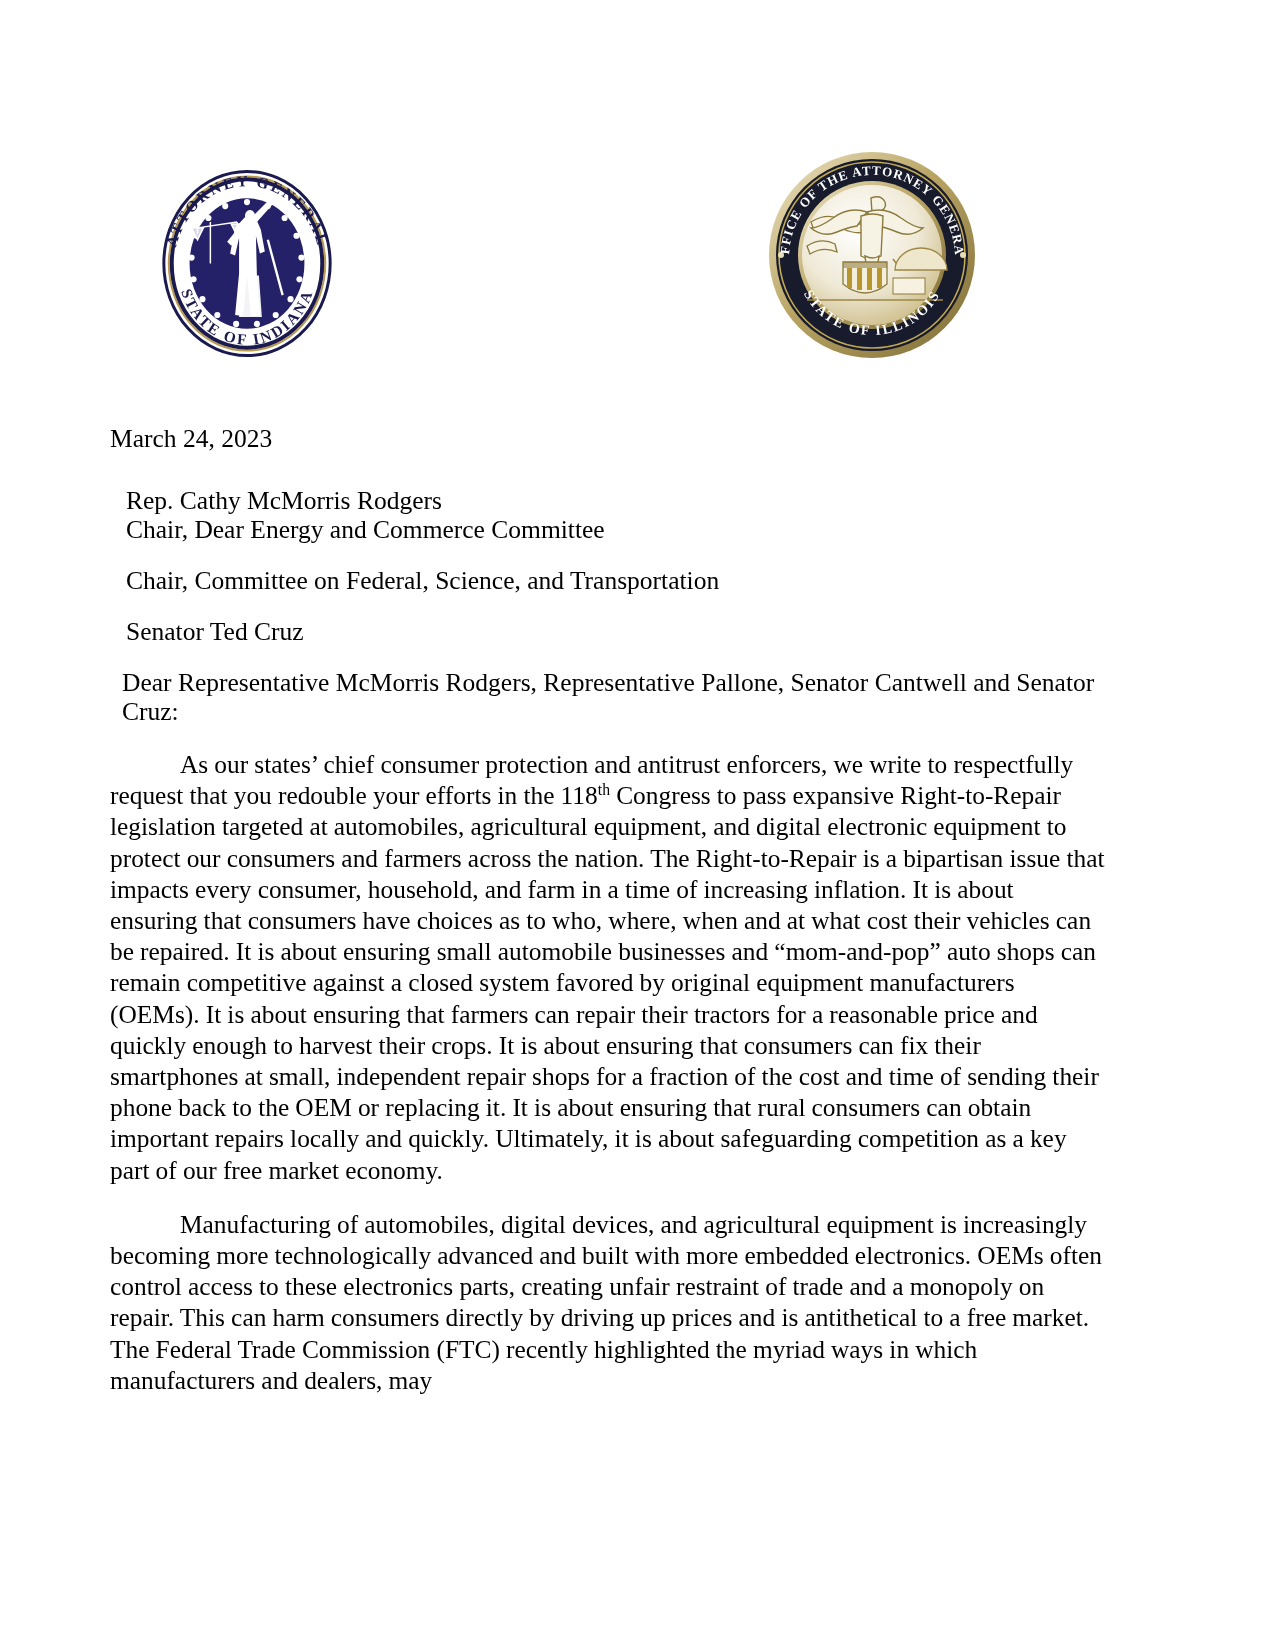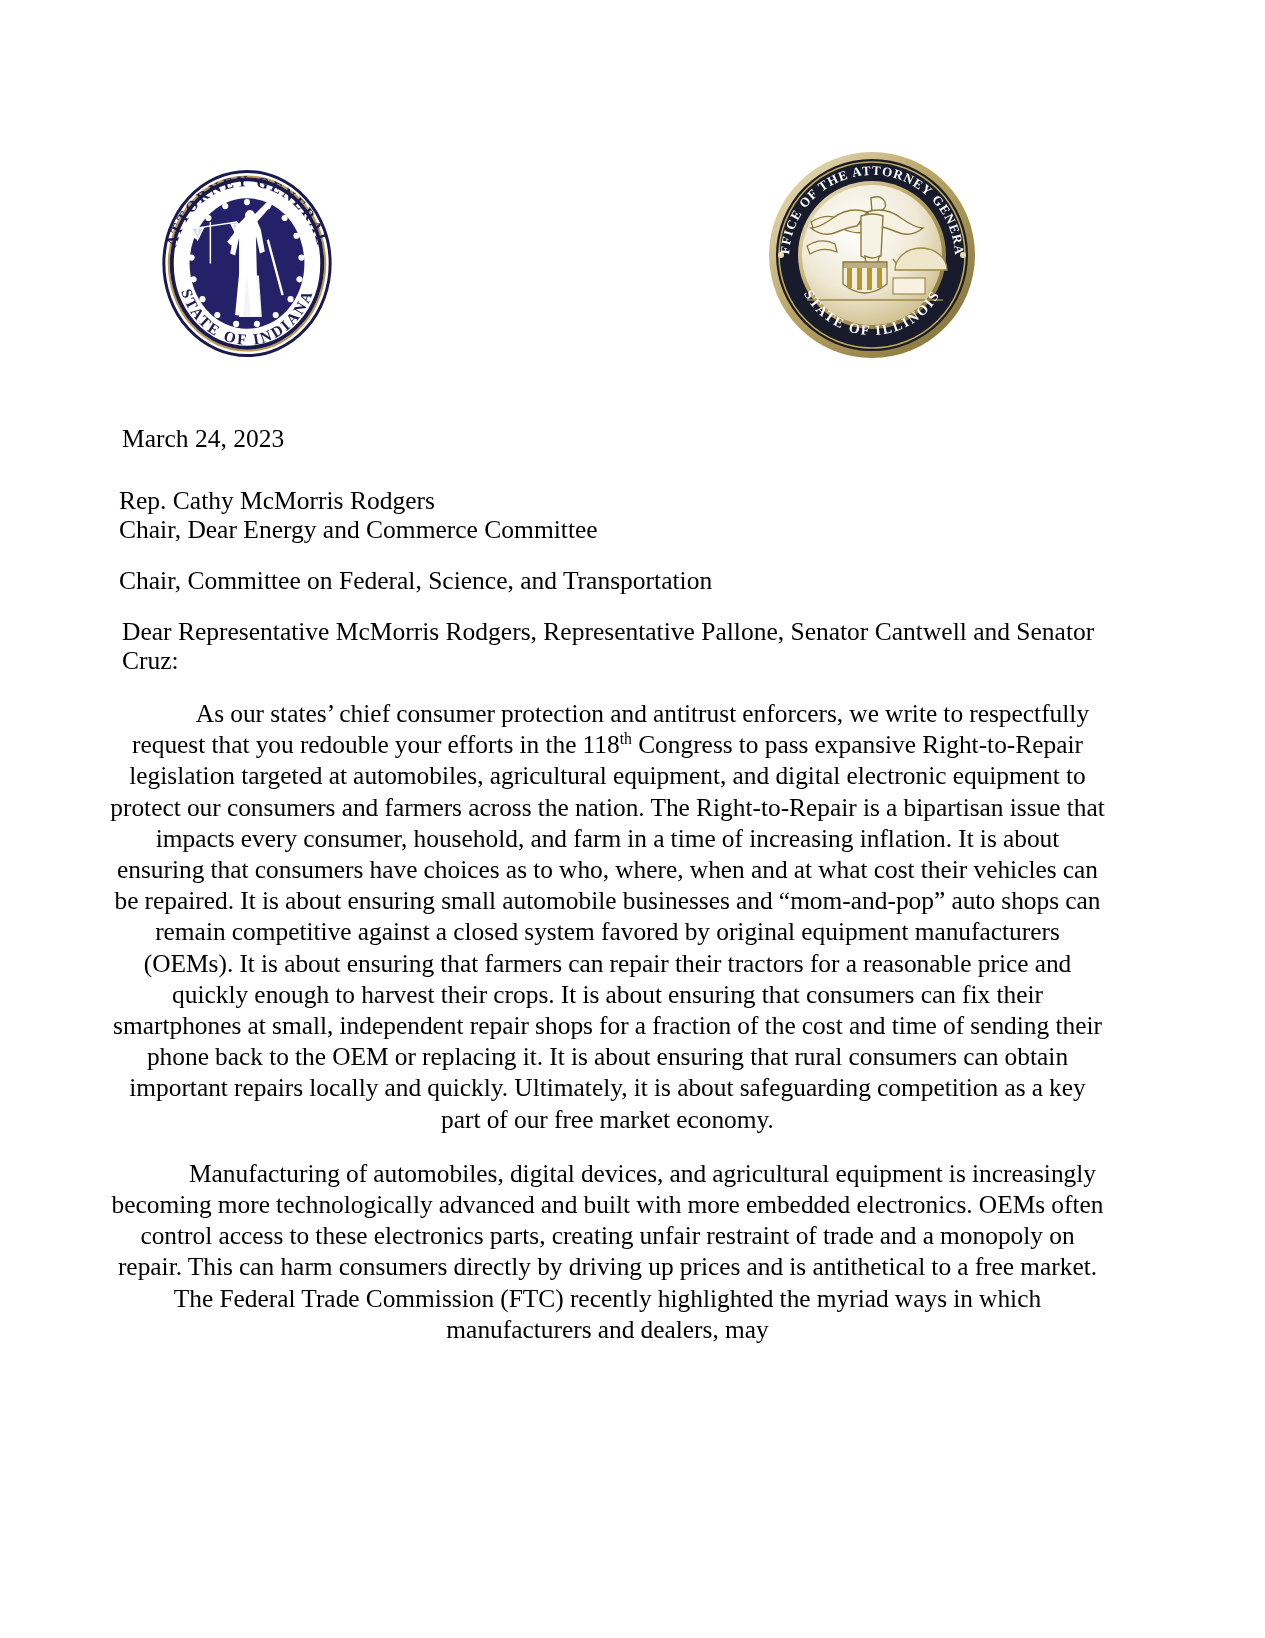--- a/index.html
+++ b/index.html
@@ -55,42 +55,42 @@
   .letter {
     position: absolute;
     left: 110px;
     top: 424px;
     width: 995px;
   }
 
   .date-line {
     font-size: 25.5px;
     line-height: 30px;
-    margin: 0 0 32px 12px;
+    margin: 0 0 32px 0;
   }
 
   .addressee {
     font-size: 25.5px;
     line-height: 29px;
-    margin: 0 0 22px 9px;
+    margin: 0 0 22px 16px;
   }
   .addressee .nm { display: block; }
   .addressee .ttl { display: block; }
 
   .salutation {
     font-size: 25.5px;
     line-height: 29px;
     margin: 20px 0 0 12px;
   }
 
   .para {
     font-size: 25.4px;
     line-height: 31.2px;
     margin: 23px 0 0 0;
-    text-align: center;
+    text-align: left;
     text-indent: 70px;
     hyphens: none;
     word-spacing: -0.2px;
   }
 
   sup {
     font-size: 0.62em;
     vertical-align: super;
     line-height: 0;
   }
@@ -240,20 +240,21 @@
       <span class="nm">Rep. Cathy McMorris Rodgers</span>
       <span class="ttl">Chair, Dear Energy and Commerce Committee</span>
     </div>
 
 
     <div class="addressee">
       <span class="ttl">Chair, Committee on Federal, Science, and Transportation</span>
     </div>
 
     <div class="addressee">
+      <span class="nm">Senator Ted Cruz</span>
     </div>
 
     <p class="salutation">Dear Representative McMorris Rodgers, Representative Pallone, Senator Cantwell and Senator Cruz:</p>
 
     <p class="para"><span>As our states’ chief consumer protection and antitrust enforcers, we write to respectfully request that you redouble your efforts in the 118</span><sup>th</sup><span> Congress to pass expansive Right-to-Repair legislation targeted at automobiles, agricultural equipment, and digital electronic equipment to protect our consumers and farmers across the nation.  The Right-to-Repair is a bipartisan issue that impacts every consumer, household, and farm in a time of increasing inflation. It is about ensuring that consumers have choices as to who, where, when and at what cost their vehicles can be repaired. It is about ensuring small automobile businesses and “mom-and-pop” auto shops can remain competitive against a closed system favored by original equipment manufacturers (OEMs). It is about ensuring that farmers can repair their tractors for a reasonable price and quickly enough to harvest their crops. It is about ensuring that consumers can fix their smartphones at small, independent repair shops for a fraction of the cost and time of sending their phone back to the OEM or replacing it.  It is about ensuring that rural consumers can obtain important repairs locally and quickly. Ultimately, it is about safeguarding competition as a key part of our free market economy.</span></p>
 
     <p class="para">Manufacturing of automobiles, digital devices, and agricultural equipment is increasingly becoming more technologically advanced and built with more embedded electronics. OEMs often control access to these electronics parts, creating unfair restraint of trade and a monopoly on repair. This can harm consumers directly by driving up prices and is antithetical to a free market. The Federal Trade Commission (FTC) recently highlighted the myriad ways in which manufacturers and dealers, may</p>
 
   </div>
 

